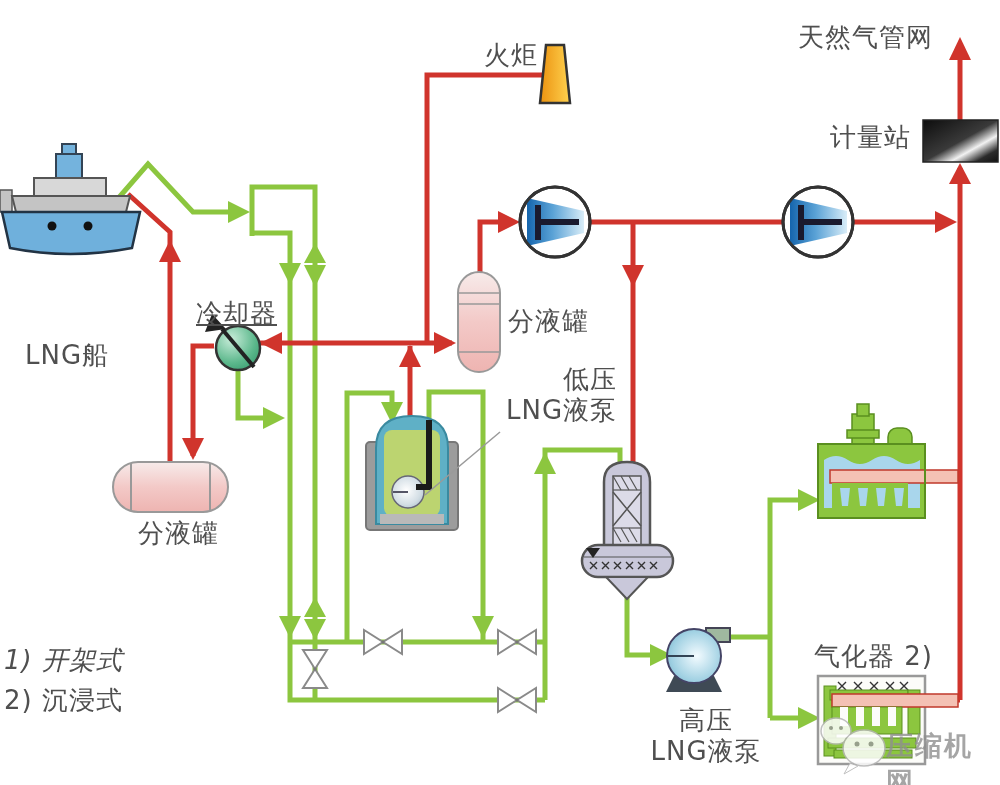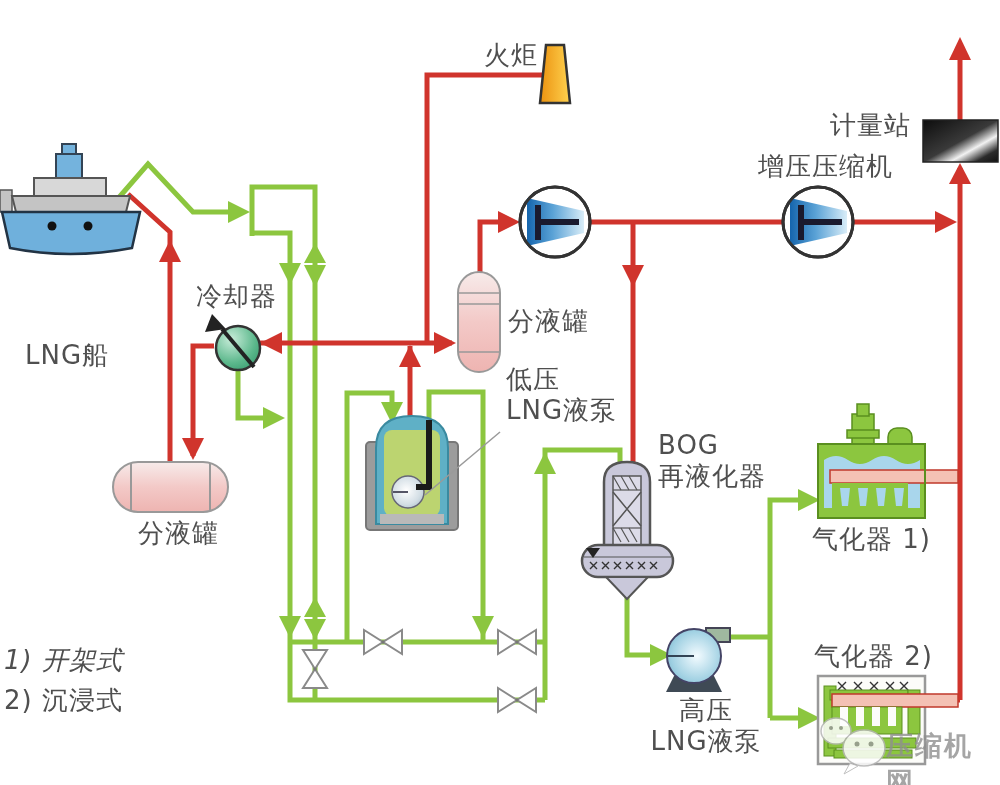--- a/index.html
+++ b/index.html
@@ -1,21 +1,21 @@
 <!DOCTYPE html>
 <html><head>
 <meta charset="utf-8">
 <style>
   html,body{margin:0;padding:0;background:#fff;}
   .stage{position:relative;width:1000px;height:785px;background:#ffffff;overflow:hidden;
          font-family:"DejaVu Sans","Liberation Sans",sans-serif;}
   .stage svg{position:absolute;left:0;top:0;}
   .lbl{position:absolute;color:#4f4f4f;font-size:26px;letter-spacing:1px;white-space:nowrap;line-height:1.2;}
   .lbl .ln{display:block;}
-  .center{text-align:center;}
+  .center{text-align:center;margin-top:10px;}
   .wm-text{position:absolute;color:#8f8f8f;opacity:.8;font-size:27px;letter-spacing:2px;font-weight:bold;}
 </style>
 </head>
 <body>
 
 <div class="stage">
 
 <svg width="1000" height="785" viewBox="0 0 1000 785">
   <defs>
     <linearGradient id="coneGrad" x1="0" y1="0" x2="1" y2="0">
@@ -249,34 +249,29 @@
         <circle cx="841" cy="728" r="2" fill="#9a9a9a"></circle>
     <ellipse cx="864" cy="748" rx="21" ry="18" fill="#fff" stroke="#b5b5b5" stroke-width="1.5"></ellipse>
     <circle cx="857" cy="744" r="2.5" fill="#9a9a9a"></circle>
         <circle cx="871" cy="744" r="2.5" fill="#9a9a9a"></circle>
     <polygon points="850,763 844,774 858,766" fill="#fff" stroke="#b5b5b5" stroke-width="1"></polygon>
   </g>
 </svg>
 
   <div class="lbl" style="left:25px;top:340px;">LNG船</div>
   <div class="lbl" style="left:484px;top:40px;">火炬</div>
-  <div class="lbl" style="left:830px;top:110px;">计量站</div>
-  <div class="lbl" style="left:758px;top:151px;">增压压缩机</div>
-  <div class="lbl" style="left:196px;top:281px;">冷却器</div>
+  <div class="lbl" style="left:798px;top:22px;">天然气管网</div>
+  <div class="lbl" style="left:830px;top:122px;">计量站</div>
+  <div class="lbl" style="left:196px;top:298px;text-decoration:underline;">冷却器</div>
   <div class="lbl" style="left:138px;top:518px;">分液罐</div>
   <div class="lbl" style="left:508px;top:306px;">分液罐</div>
-  <div class="lbl" style="left:506px;top:364px;">
+  <div class="lbl" style="left:506px;top:364px;text-align:right;">
     <span class="ln">低压</span>
     <span class="ln">LNG液泵</span>
   </div>
-  <div class="lbl" style="left:658px;top:430px;">
-    <span class="ln">BOG</span>
-    <span class="ln">再液化器</span>
-  </div>
-  <div class="lbl" style="left:812px;top:524px;">气化器 1)</div>
   <div class="lbl" style="left:814px;top:641px;">气化器 2)</div>
   <div class="lbl center" style="left:650px;top:695px;width:112px;">
     <span class="ln">高压</span>
     <span class="ln">LNG液泵</span>
   </div>
   <div class="lbl" style="left:4px;top:645px;font-style:italic;">1) 开架式</div>
   <div class="lbl" style="left:4px;top:685px;">2) 沉浸式</div>
   <div class="wm-text" style="left:886px;top:728px;">压缩机网</div>
 </div>
 

